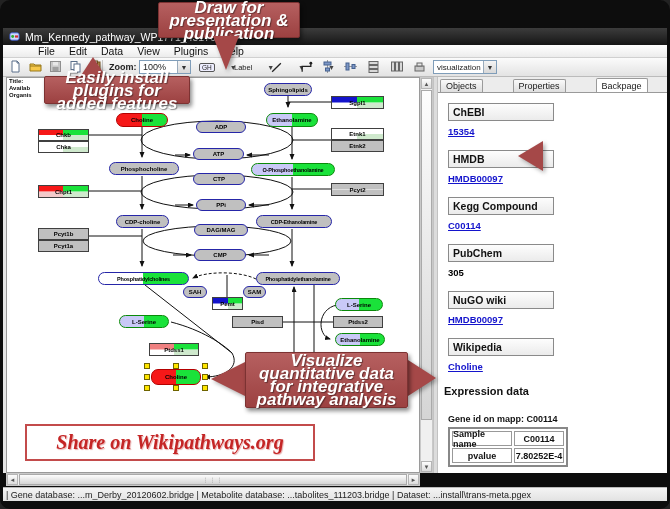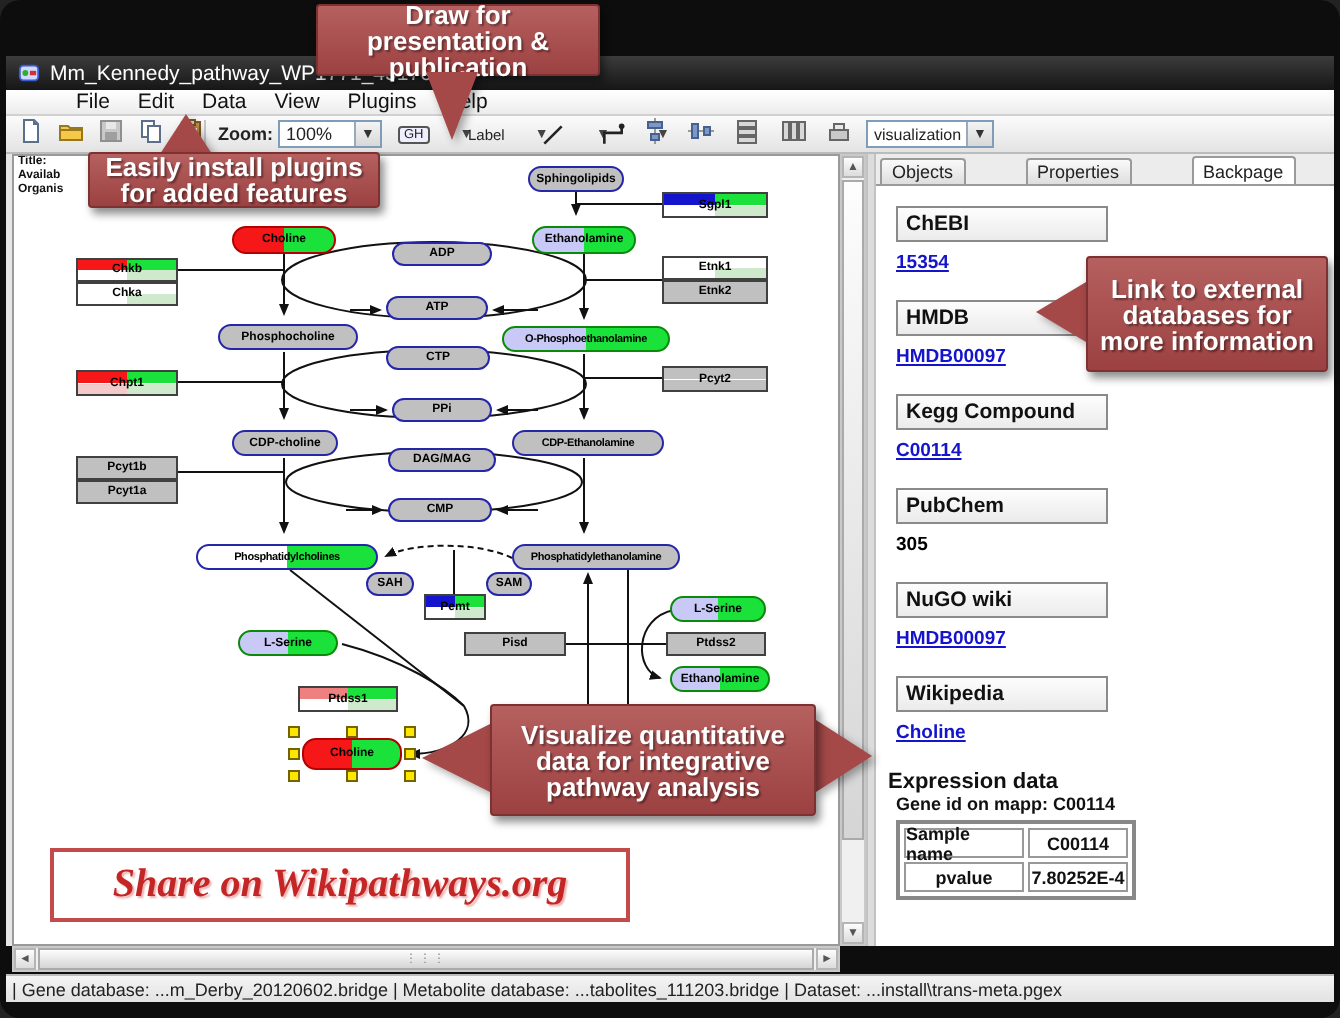--- a/index.html
+++ b/index.html
@@ -40,41 +40,41 @@
   .tab{padding:1px 5px 0;border:1px solid #9a9a9a;border-bottom:none;border-radius:2px 2px 0 0;
     background:linear-gradient(#fafafa,#dedede);margin-left:2px;margin-top:2px;color:#222;}
   .tab.active{background:#fff;font-weight:normal;margin-top:1px;padding-top:2px;}
   .panel{padding:10px 0 0 10px;}
   .dbsec{margin-bottom:13px;}
   .dbhead{width:106px;border:1px solid #8a8a8a;background:linear-gradient(#fdfdfd,#ebebeb);
     font-weight:bold;font-size:10.5px;color:#111;padding:2px 4px;box-sizing:border-box;}
   .dbval{margin-top:5px;font-size:9.5px;font-weight:bold;}
   .dbval.link{color:#1414cc;text-decoration:underline;cursor:pointer;}
   .exphead{font-weight:bold;font-size:11px;color:#111;margin:2px 0 0 -4px;}
-  .mappline{font-weight:bold;font-size:9px;color:#111;}
+  .mappline{font-weight:bold;font-size:9px;color:#111;margin-top:17px;}
   .exptable{margin-top:3px;border:2px solid #888;display:inline-block;padding:1px;background:#fff;}
   .exptable .row{display:flex;}
   .exptable .cell{border:1px solid #999;margin:1px;height:13px;display:flex;align-items:center;justify-content:center;
     font-size:9px;font-weight:bold;color:#111;}
   .exptable .c1{width:58px;} .exptable .c2{width:48px;}
   
   .statusbar{position:absolute;left:3px;top:487px;width:664px;height:14px;background:linear-gradient(#f4f4f4,#e2e2e2);
     border-top:1px solid #bbb;font-size:9px;color:#222;display:flex;align-items:center;padding-left:3px;box-sizing:border-box;}
   
   .node{position:absolute;display:flex;align-items:center;justify-content:center;
     font-size:6px;font-weight:bold;color:#000;white-space:nowrap;overflow:hidden;box-sizing:border-box;}
   .met{border:1px solid #2626a8;border-radius:7px;}
   .gene{border:1px solid #404040;}
   .node.small{font-size:5.5px;letter-spacing:-0.2px;}
   .handle{position:absolute;width:6px;height:6px;background:#ffe600;border:1px solid #6f6400;box-sizing:border-box;}
   
   .callout{position:absolute;background:linear-gradient(#b66060,#9c4141);border:1px solid #7c3232;border-radius:2px;
-    color:#fff;font-weight:bold;font-size:13px;text-align:center;display:flex;align-items:center;justify-content:center;
+    color:#fff;font-weight:bold;font-size:17px;text-align:center;display:flex;align-items:center;justify-content:center;
     box-shadow:2px 3px 4px rgba(0,0,0,.45);padding:13px 6px;box-sizing:border-box;line-height:13px;
-    text-shadow:1px 1px 1px rgba(0,0,0,.4);}
+    text-shadow:1px 1px 1px rgba(0,0,0,.4);font-style:italic;}
   .tri{position:absolute;width:0;height:0;filter:drop-shadow(2px 2px 2px rgba(0,0,0,.35));}
   .sharebox{position:absolute;left:25px;top:424px;width:286px;height:33px;background:#fff;border:2px solid #c34b4b;
     display:flex;align-items:center;justify-content:center;font-size:20px;font-weight:bold;font-style:italic;
     color:#c42525;text-shadow:1px 1px 1px #e9b0b0;font-family:"Liberation Serif","DejaVu Serif",serif;}
   .icon12{width:13px;height:13px;display:inline-block;}
 </style>
 </head>
 <body>
 
 <div class="stage">
@@ -345,23 +345,20 @@
     <span>Draw for presentation &amp; publication</span>
   </div>
   <div class="tri" style="left:213px;top:36px;border-left:13px solid transparent;border-right:13px solid transparent;border-top:34px solid #a54848;"></div>
 
   <div class="tri" style="left:80px;top:57px;border-left:13px solid transparent;border-right:13px solid transparent;border-bottom:20px solid #a54848;"></div>
   <div class="callout" style="left:44px;top:76px;width:146px;height:24px;">
     <span>Easily install plugins for added features</span>
   </div>
 
   <div class="tri" style="left:518px;top:141px;border-top:15px solid transparent;border-bottom:15px solid transparent;border-right:25px solid #a54848;"></div>
-  <div class="callout" style="left:543px;top:128px;width:121px;height:58px;">
-    <span>Link to external databases  for more information</span>
-  </div>
 
   <div class="tri" style="left:211px;top:362px;border-top:17px solid transparent;border-bottom:17px solid transparent;border-right:34px solid #a54848;"></div>
   <div class="tri" style="left:408px;top:360px;border-top:18px solid transparent;border-bottom:18px solid transparent;border-left:28px solid #a54848;"></div>
   <div class="callout" style="left:245px;top:352px;width:163px;height:56px;">
     <span>Visualize quantitative data  for integrative pathway analysis</span>
   </div>
 
   <div class="sharebox">
     <span>Share on Wikipathways.org</span>
   </div>

